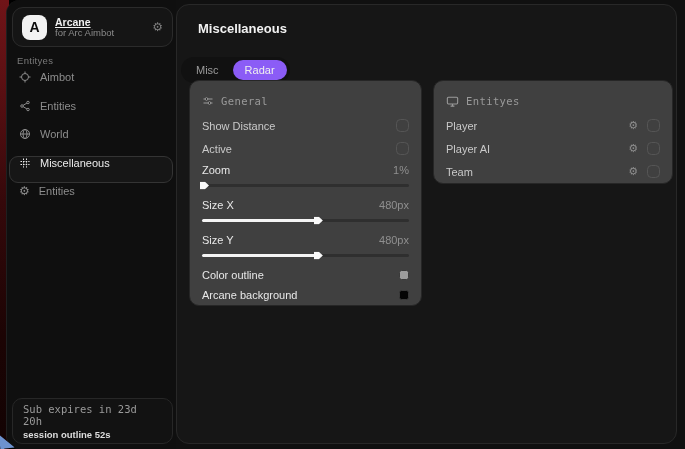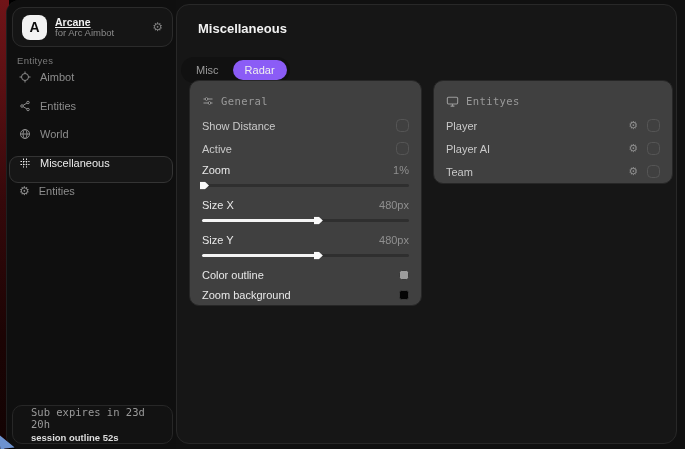--- a/index.html
+++ b/index.html
@@ -67,23 +67,23 @@
     color:#8d8d8d; font-size:11px;
     border:1px solid transparent; border-radius:9px;
   }
   .nav-item svg, .nav-item .uni-icon { flex:0 0 auto; }
   .nav-item .uni-icon { font-size:12px; font-family:"DejaVu Sans",sans-serif; line-height:1; }
   .nav-item.active {
     color:#ececec; background:#161616; border-color:#343434;
   }
 
   .footer-card {
-    position:absolute; left:5px; right:3px; bottom:5px; height:39px;
+    position:absolute; left:5px; right:3px; bottom:5px; height:46px;
     background:#121212; border:1px solid #272727; border-radius:10px;
-    padding:5px 18px; display:flex; flex-direction:column; justify-content:center; gap:2px;
+    padding:5px 10px; display:flex; flex-direction:column; justify-content:center; gap:2px;
   }
   .footer-line1 { color:#9a9a9a; font-size:10.5px; }
   .footer-line2 { color:#dedede; font-size:9.5px; font-weight:bold; }
 
   
   .main {
     position:absolute; left:169px; top:4px; right:8px; bottom:5px;
     background:#161616;
     border:1px solid #282828; border-radius:13px;
     overflow:hidden;
@@ -307,21 +307,21 @@
             </div>
           </div>
         </div>
 
         <div class="row" style="height:20px">
           <span class="row-label bright">Color outline</span>
           <span class="swatch" style="background: rgb(156, 156, 156);"></span>
         </div>
 
         <div class="row" style="height:20px">
-          <span class="row-label bright">Zoom background</span>
+          <span class="row-label bright">Arcane background</span>
           <span class="swatch" style="background: rgb(5, 5, 5);"></span>
         </div>
       </div>
 
       <div class="card card-entities">
         <div class="card-header mono">
           <span>
             <svg class="icon-svg" width="13" height="13" viewBox="0 0 24 24" fill="none" stroke="currentColor" stroke-width="2">
               <rect x="2.5" y="4" width="19" height="12.5" rx="2"></rect>
                 <line x1="8.5" y1="20.5" x2="15.5" y2="20.5"></line>

